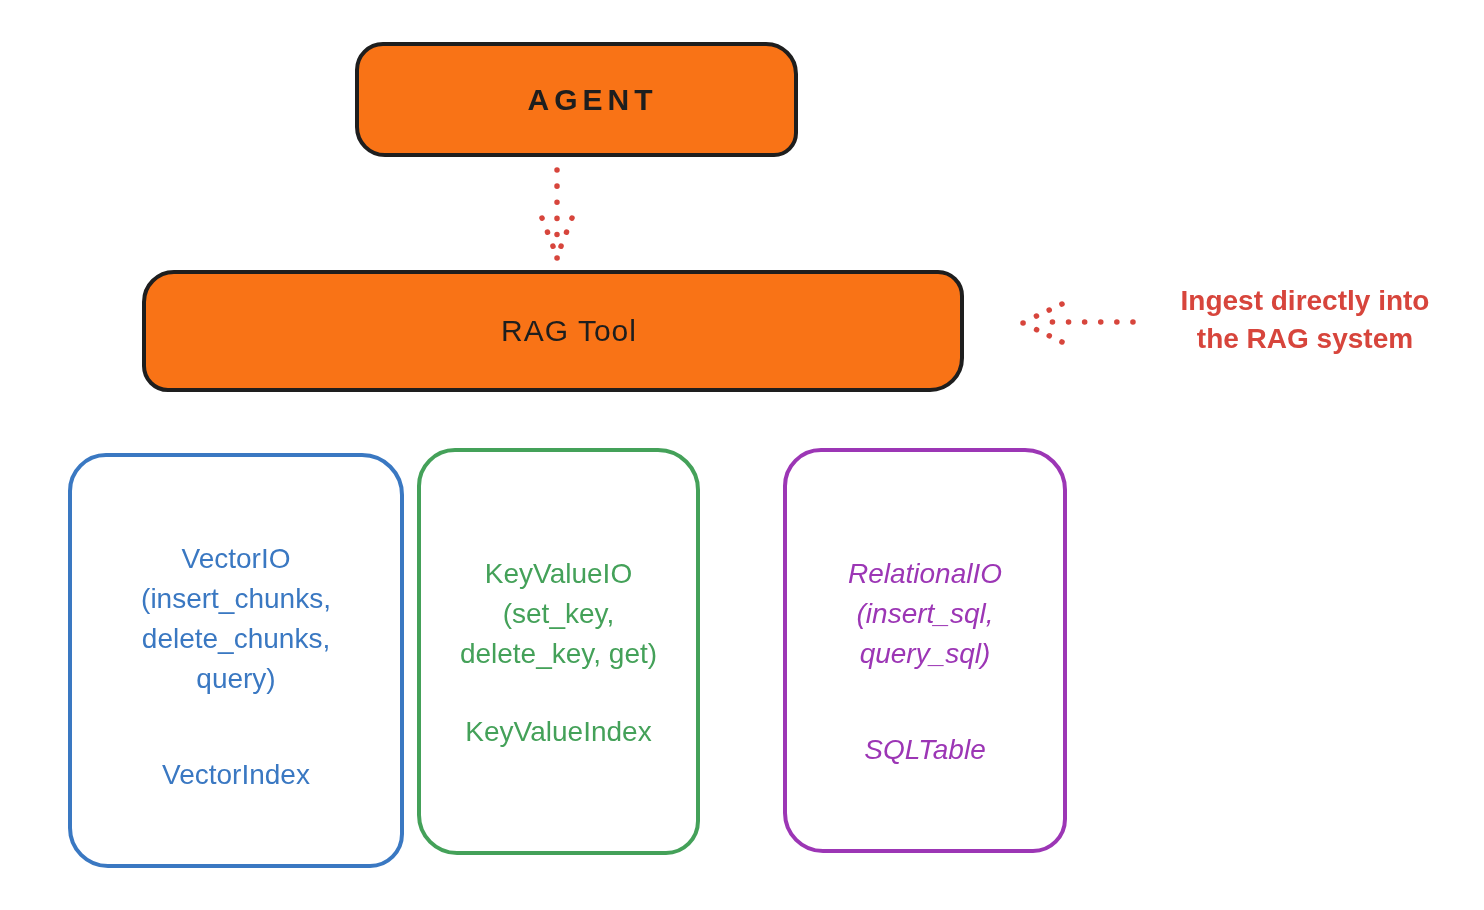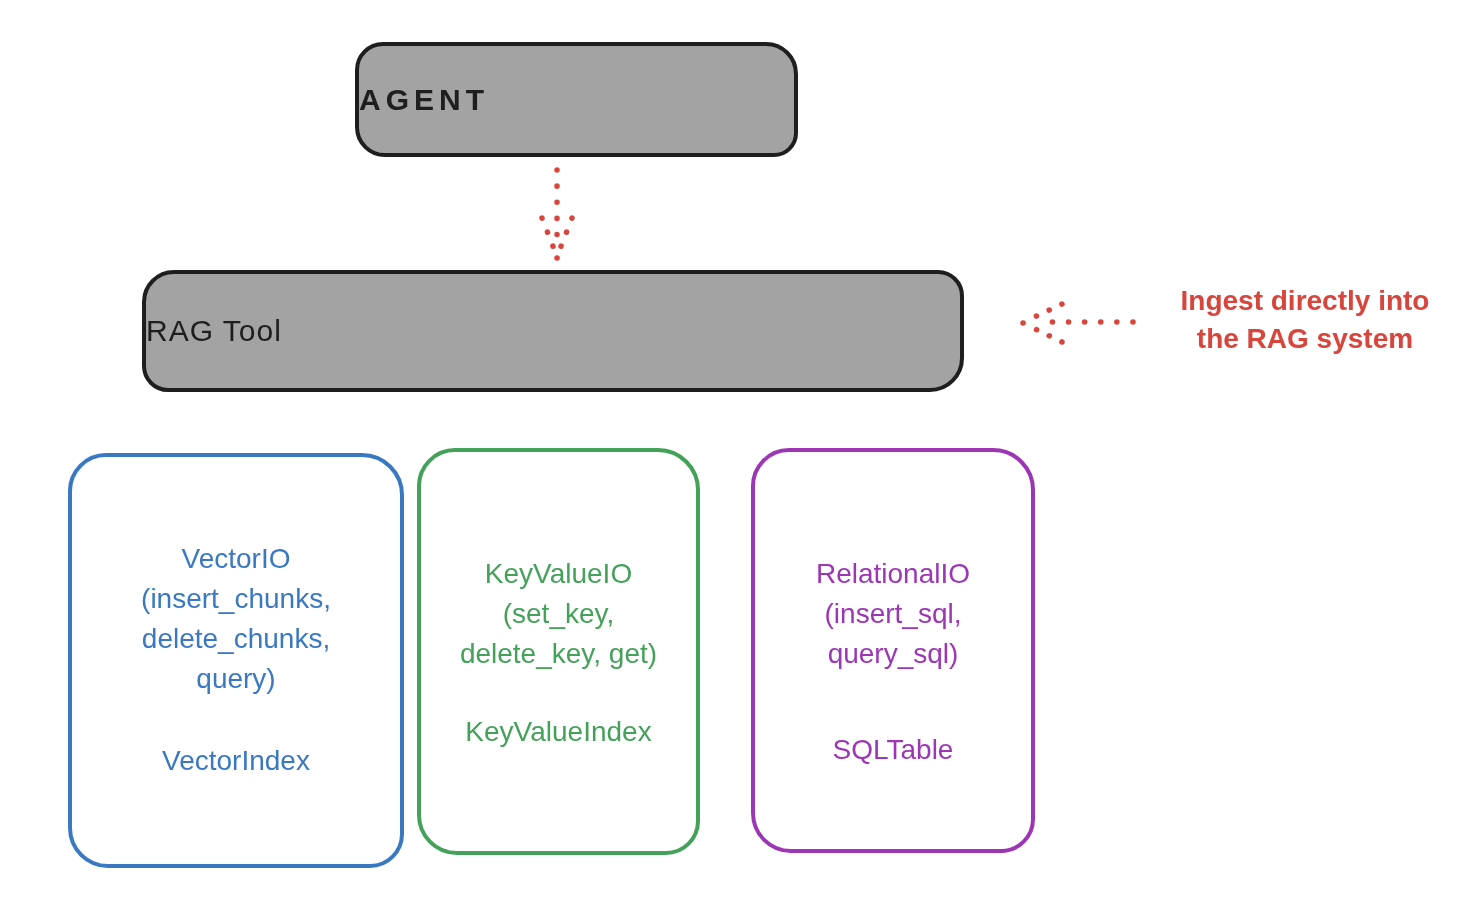--- a/index.html
+++ b/index.html
@@ -9,25 +9,26 @@
     position: relative;
     width: 1484px;
     height: 910px;
     background: #ffffff;
     font-family: "Liberation Sans", sans-serif;
     color: #1e1e1e;
     overflow: hidden;
   }
   .sketch-box {
     position: absolute;
-    background: #a3a3a3;
+    background: #f97316;
     display: flex;
     align-items: center;
-    justify-content: flex-start;
+    justify-content: center;
     text-align: center;
+    padding-left: 32px;
   }
   .agent-box {
     left: 355px; top: 42px;
     width: 443px; height: 115px;
     border: 4px solid #1e1e1e;
     border-radius: 28px 32px 24px 30px;
     font-size: 30px;
     font-weight: bold;
     letter-spacing: 5px;
   }
@@ -51,35 +52,36 @@
     line-height: 40px;
   }
   .io-box .methods { white-space: pre-line; }
   .io-box-vector {
     left: 68px; top: 453px;
     width: 336px; height: 415px;
     border: 4px solid #3a78c2;
     color: #3a78c2;
     padding-top: 82px;
   }
-  .io-box-vector .index-label { margin-top: 42px; }
+  .io-box-vector .index-label { margin-top: 56px; }
   .io-box-keyvalue {
     left: 417px; top: 448px;
     width: 283px; height: 407px;
     border: 4px solid #44a159;
     color: #44a159;
     padding-top: 102px;
   }
   .io-box-keyvalue .index-label { margin-top: 38px; }
   .io-box-relational {
-    left: 751px; top: 448px;
+    left: 783px; top: 448px;
     width: 284px; height: 405px;
     border: 4px solid #9c36b5;
     color: #9c36b5;
     padding-top: 102px;
+    font-style: italic;
   }
   .io-box-relational .index-label { margin-top: 56px; }
   .annotation {
     position: absolute;
     left: 1140px; top: 282px;
     width: 330px;
     color: #d7453c;
     font-size: 28px;
     line-height: 38px;
     font-weight: bold;

